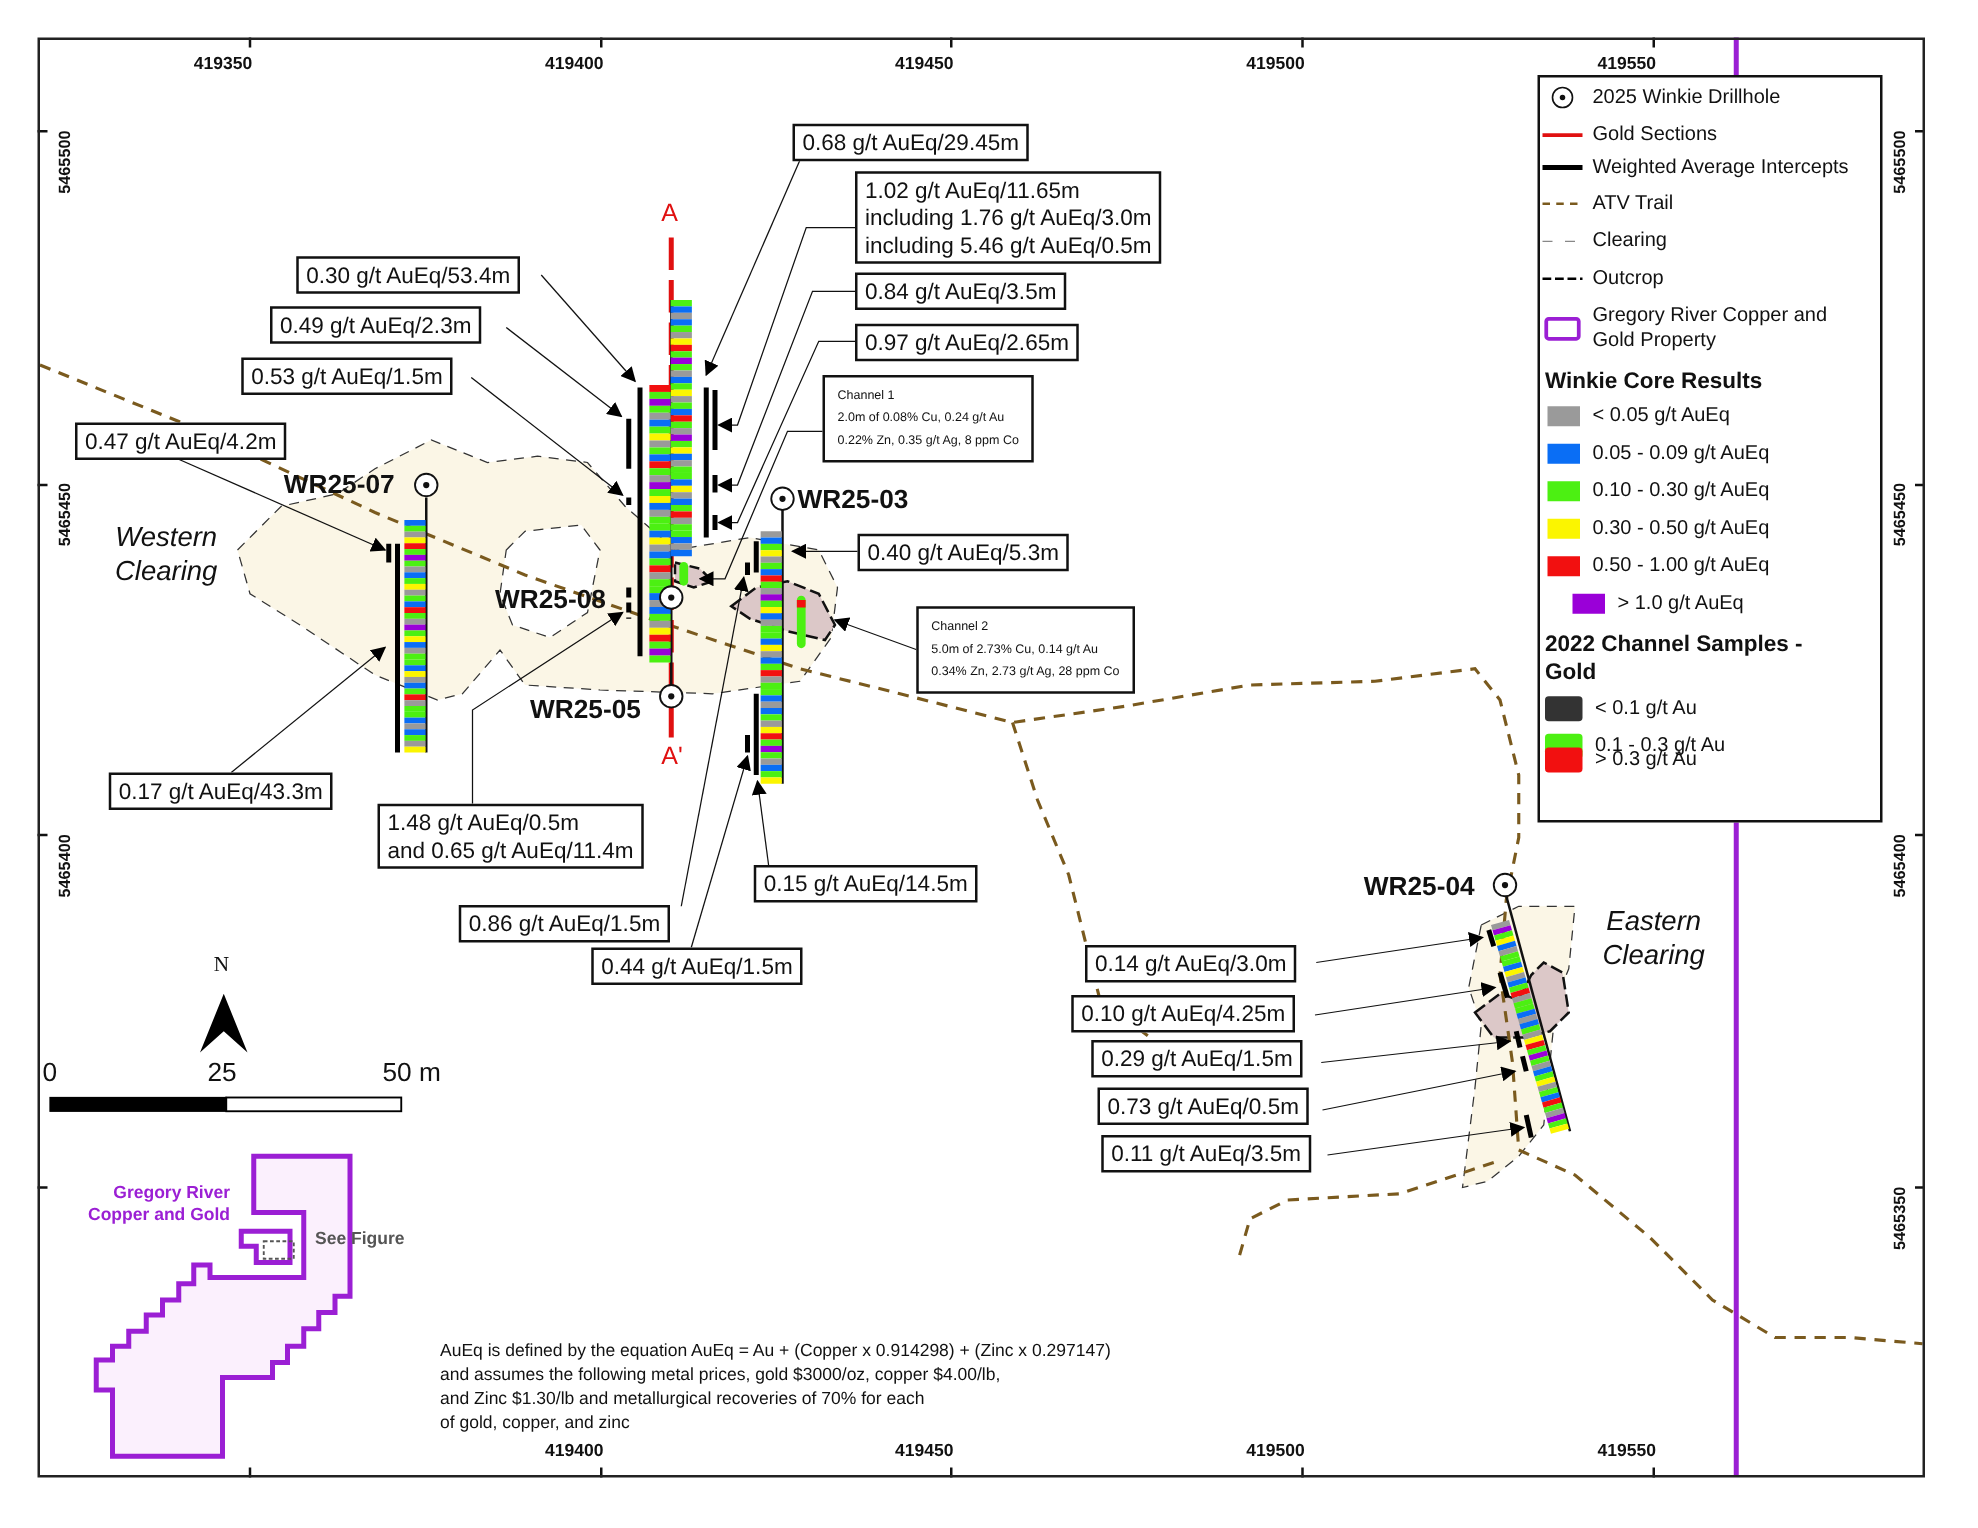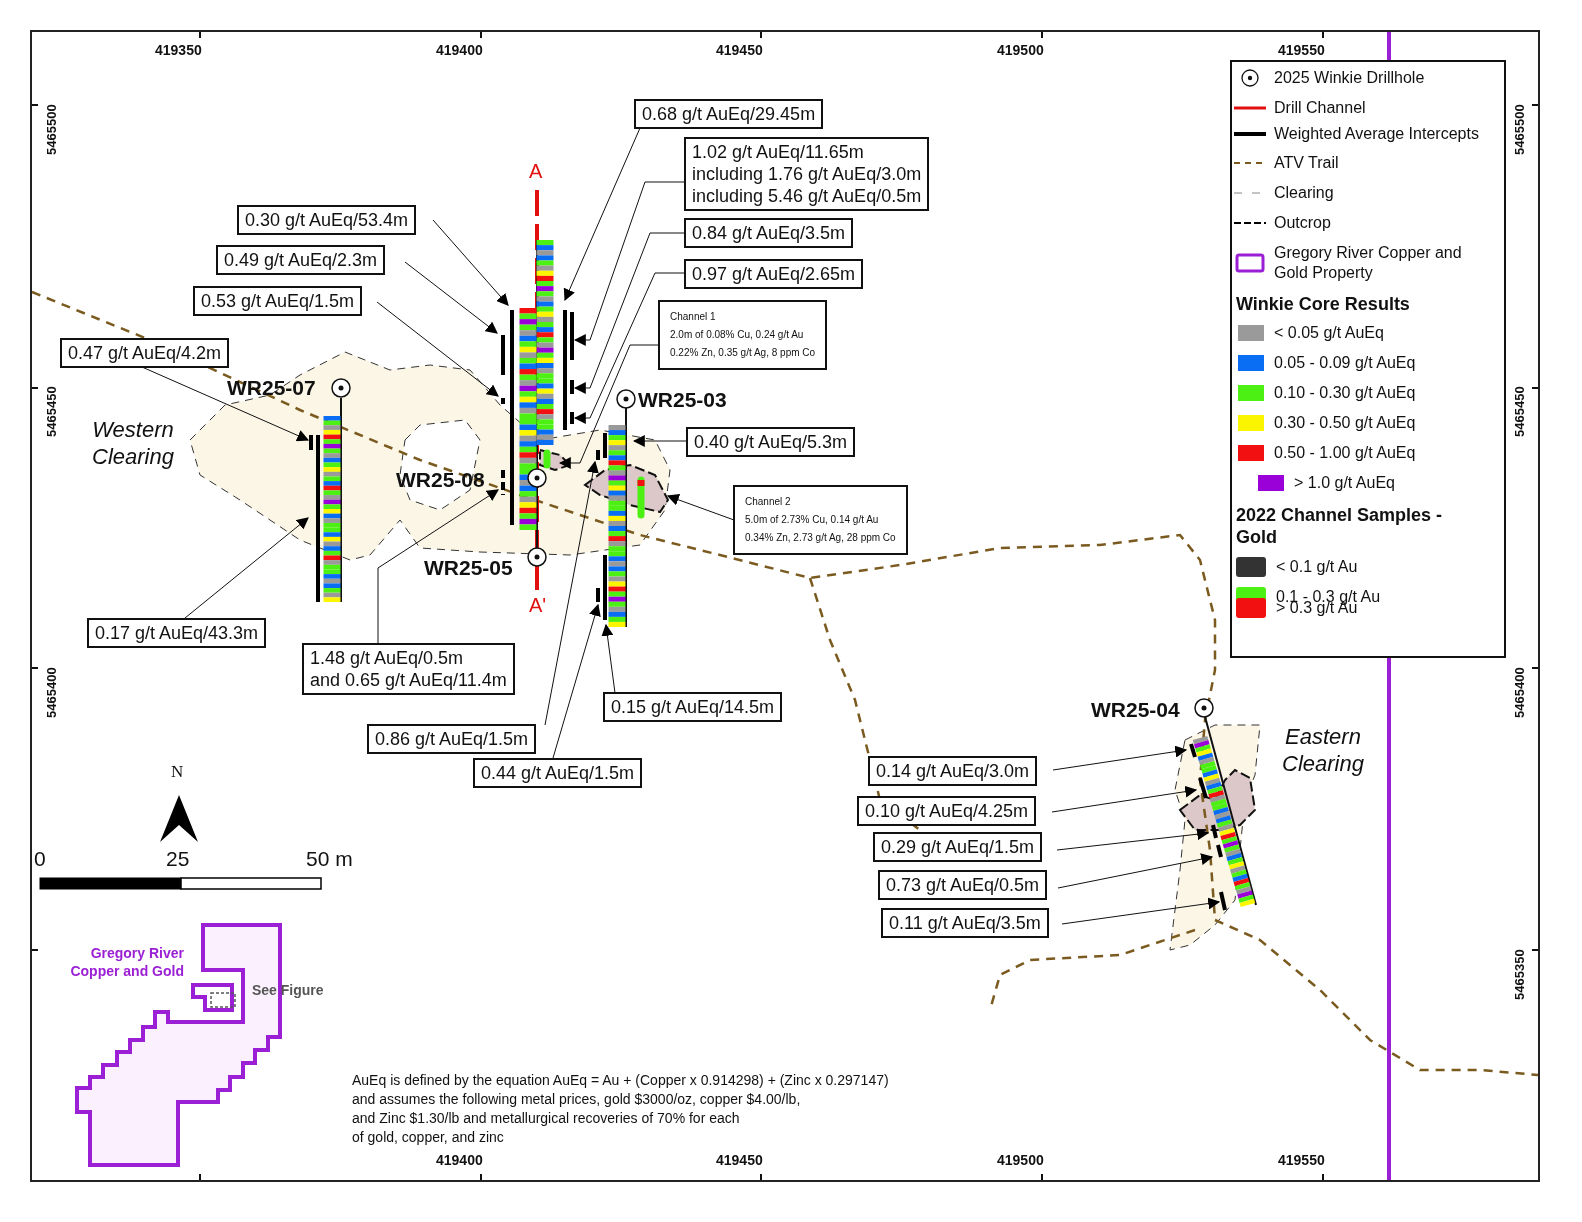--- a/index.html
+++ b/index.html
@@ -462,21 +462,21 @@
           </svg>
       </span>
       <span>2025 Winkie Drillhole</span>
     </div>
     <div class="leg-row" style="top:36px">
       <span class="leg-sym">
           <svg width="38" height="20">
             <line x1="2" y1="10" x2="34" y2="10" stroke="#e01010" stroke-width="3"></line>
           </svg>
         </span>
-      <span>Drill Channel</span>
+      <span>Gold Sections</span>
     </div>
     <div class="leg-row" style="top:62px">
       <span class="leg-sym">
           <svg width="38" height="20">
             <line x1="2" y1="10" x2="34" y2="10" stroke="#000" stroke-width="4"></line>
           </svg>
         </span>
       <span>Weighted Average Intercepts</span>
     </div>
     <div class="leg-row" style="top:91px">

